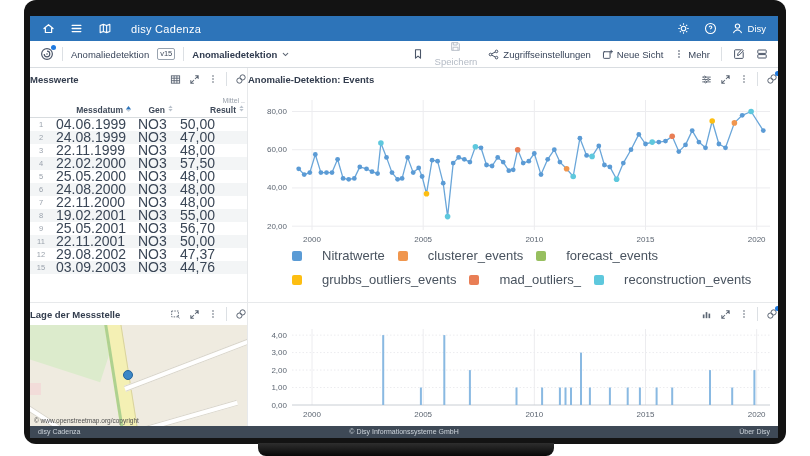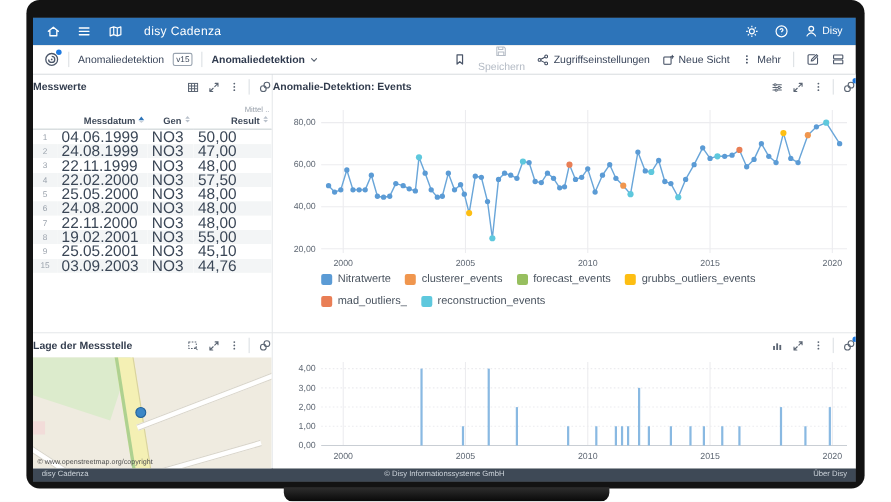--- a/index.html
+++ b/index.html
@@ -47,21 +47,21 @@
   table.mw thead th{font-size:8.5px;font-weight:700;color:#3f4a5a;text-align:right;padding:1px 2px 2px 4px;
         border-bottom:1px solid #d8dcdf;vertical-align:bottom;height:24px;}
   .over-label{display:block;font-size:7px;font-weight:400;color:#9aa2ac;line-height:7px;}
   table.mw td{font-size:14px;color:#3a4656;padding:0 2px 0 4px;height:13px;line-height:13px;white-space:nowrap;overflow:hidden;}
   table.mw td.num{font-size:7.5px;color:#9aa2ac;text-align:center;padding:0;}
   table.mw tbody tr:nth-child(even){background:#f3f5f6;}
   .sort{display:inline-block;vertical-align:1px;margin-left:2px;}
   
   .chart-svg{position:absolute;left:0;display:block;}
   .legend{position:absolute;left:44px;top:180px;width:482px;display:flex;flex-wrap:wrap;column-gap:13px;row-gap:9px;}
-  .legend-item{display:inline-flex;align-items:center;gap:5px;font-size:10px;color:#49535f;}
+  .legend-item{display:inline-flex;align-items:center;gap:20px;font-size:13px;color:#49535f;}
   .swatch{width:10px;height:10px;border-radius:2px;flex:0 0 auto;}
   .swatch.dotted{background-image:radial-gradient(rgba(255,255,255,.75) .8px,transparent .9px);background-size:3.5px 3.5px;}
   
   .map-canvas{position:absolute;left:0;top:22px;width:217px;height:101px;background:#efebe0;overflow:hidden;}
   .green-corner{position:absolute;left:-26px;top:-30px;width:110px;height:72px;background:#dcebcc;transform:rotate(18deg);}
   .road-yellow{position:absolute;left:84px;top:-14px;width:13px;height:150px;background:#f4f0b4;
         border-left:3px solid #aed190;border-right:1px solid #d8d2a0;transform:rotate(-9deg);}
   .road-white{position:absolute;height:4px;background:#fff;border-top:1px solid #dad6cb;border-bottom:1px solid #dad6cb;}
   .rw1{width:150px;left:90px;top:34px;transform:rotate(-21deg);}
   .rw2{width:140px;left:70px;top:94px;transform:rotate(-16deg);}
@@ -312,21 +312,33 @@
               <tr>
                 <td class="num">8</td>
                 <td>19.02.2001</td>
                 <td>NO3</td>
                 <td>55,00</td>
               </tr>
               <tr>
                 <td class="num">9</td>
                 <td>25.05.2001</td>
                 <td>NO3</td>
-                <td>45,10</td>
+                <td>56,70</td>
+              </tr>
+              <tr>
+                <td class="num">11</td>
+                <td>22.11.2001</td>
+                <td>NO3</td>
+                <td>50,00</td>
+              </tr>
+              <tr>
+                <td class="num">12</td>
+                <td>29.08.2002</td>
+                <td>NO3</td>
+                <td>47,37</td>
               </tr>
               <tr>
                 <td class="num">15</td>
                 <td>03.09.2003</td>
                 <td>NO3</td>
                 <td>44,76</td>
               </tr>
             </tbody>
         </table>
       </section>

